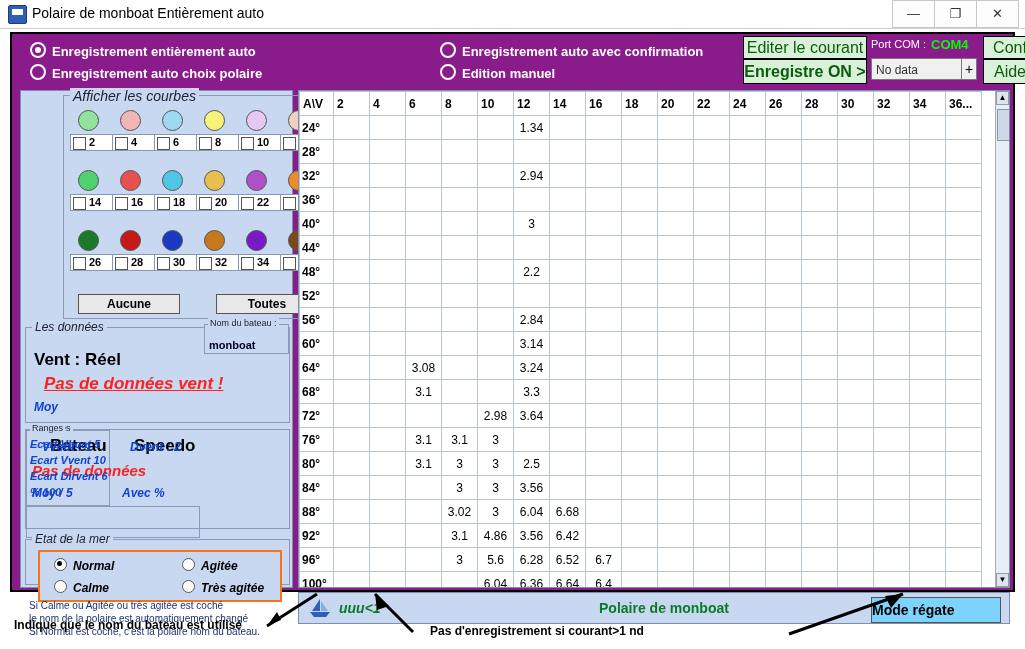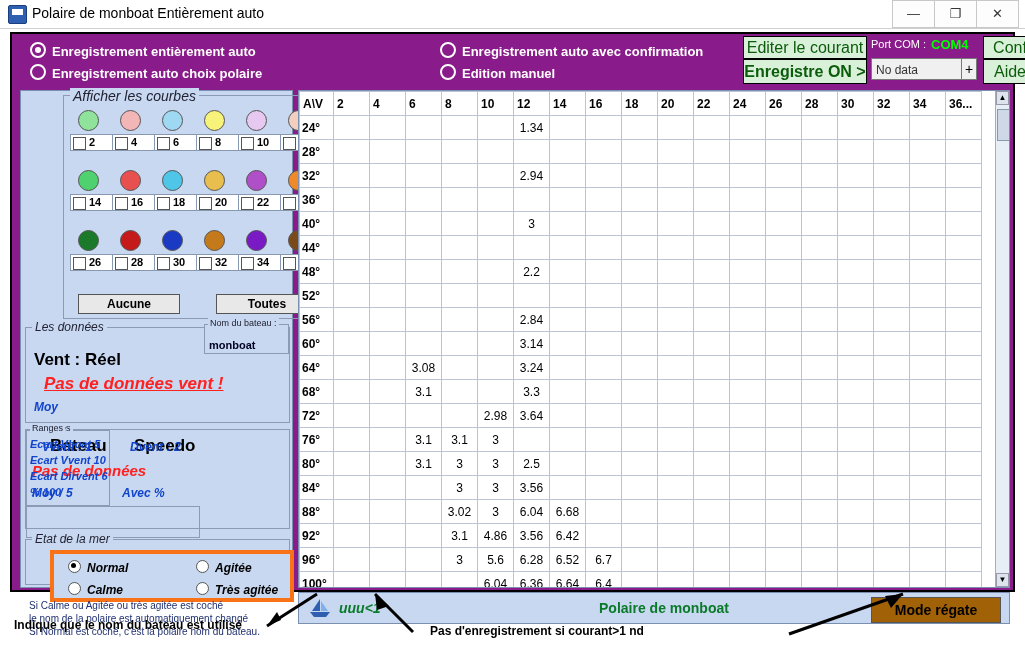--- a/index.html
+++ b/index.html
@@ -133,22 +133,22 @@
   #grp-filtres{left:182px;top:24px;width:82px;height:74px;border:1px solid #8b9ab5;}
   #grp-filtres .t{position:absolute;left:4px;top:-7px;background:#c8d8f0;font-size:9px;padding:0 2px;color:#223;}
   .filtline{position:absolute;left:4px;font-size:11px;font-style:italic;font-weight:bold;color:#1144cc;}
   #grp-ranges{left:4px;top:82px;width:172px;height:30px;border:1px solid #8b9ab5;}
   #grp-ranges .t{position:absolute;left:4px;top:-7px;background:#c8d8f0;font-size:9px;padding:0 2px;color:#223;}
   .rangeline{position:absolute;left:16px;top:10px;font-size:12px;font-style:italic;font-weight:bold;color:#1144cc;}
   .rangeline2{position:absolute;left:104px;top:10px;font-size:12px;font-style:italic;font-weight:bold;color:#1144cc;}
   
   #grp-mer{left:4px;top:448px;width:265px;height:46px;}
   #mer-inner{
-    position:absolute;left:24px;top:10px;width:244px;height:52px;
-    background:#c8d8f0;border:4px solid #f97316;box-sizing:border-box;
+    position:absolute;left:12px;top:10px;width:244px;height:52px;
+    background:#c8d8f0;border:2px solid #f97316;box-sizing:border-box;
   }
   .merradio{position:absolute;font-size:12px;font-style:italic;font-weight:bold;color:#000;}
   .rd{
     display:inline-block;width:11px;height:11px;border-radius:50%;border:1px solid #555;
     background:#fff;vertical-align:-1px;margin-right:6px;position:relative;
   }
   .rd.on:after{content:"";position:absolute;left:2px;top:2px;width:5px;height:5px;border-radius:50%;background:#000;}
   #note-box{
     position:absolute;left:4px;top:506px;width:265px;height:46px;
     font-size:10px;color:#203070;line-height:13px;padding:2px 4px;box-sizing:border-box;
@@ -183,21 +183,21 @@
   
   #bottombar{
     position:absolute;left:286px;top:558px;width:712px;height:32px;
     background:#c8d8f0;border:1px solid #7b8fae;box-sizing:border-box;
   }
   #boat-glyph{position:absolute;left:10px;top:5px;width:22px;height:20px;}
   #uuu{position:absolute;left:40px;top:7px;font-size:14px;font-style:italic;font-weight:bold;color:#0a7a2a;}
   #polaire-label{position:absolute;left:300px;top:7px;font-size:14px;font-weight:bold;color:#0a7a2a;}
   #btn-mode{
     position:absolute;right:8px;top:4px;width:128px;height:24px;line-height:24px;
-    background:#a16207;border:1px solid #555;text-align:center;font-size:14px;font-weight:bold;color:#000;margin-left:48px;
+    background:#7dd3fc;border:1px solid #555;font-size:14px;font-weight:bold;color:#000;margin-left:48px;
   }
   
   .annot{position:absolute;font-size:12px;font-weight:bold;color:#000;}
   #an1{left:14px;top:618px;}
   #an2{left:430px;top:624px;}
   svg.arrow-svg{position:absolute;overflow:visible;}
 </style>
 </head>
 <body>
 

